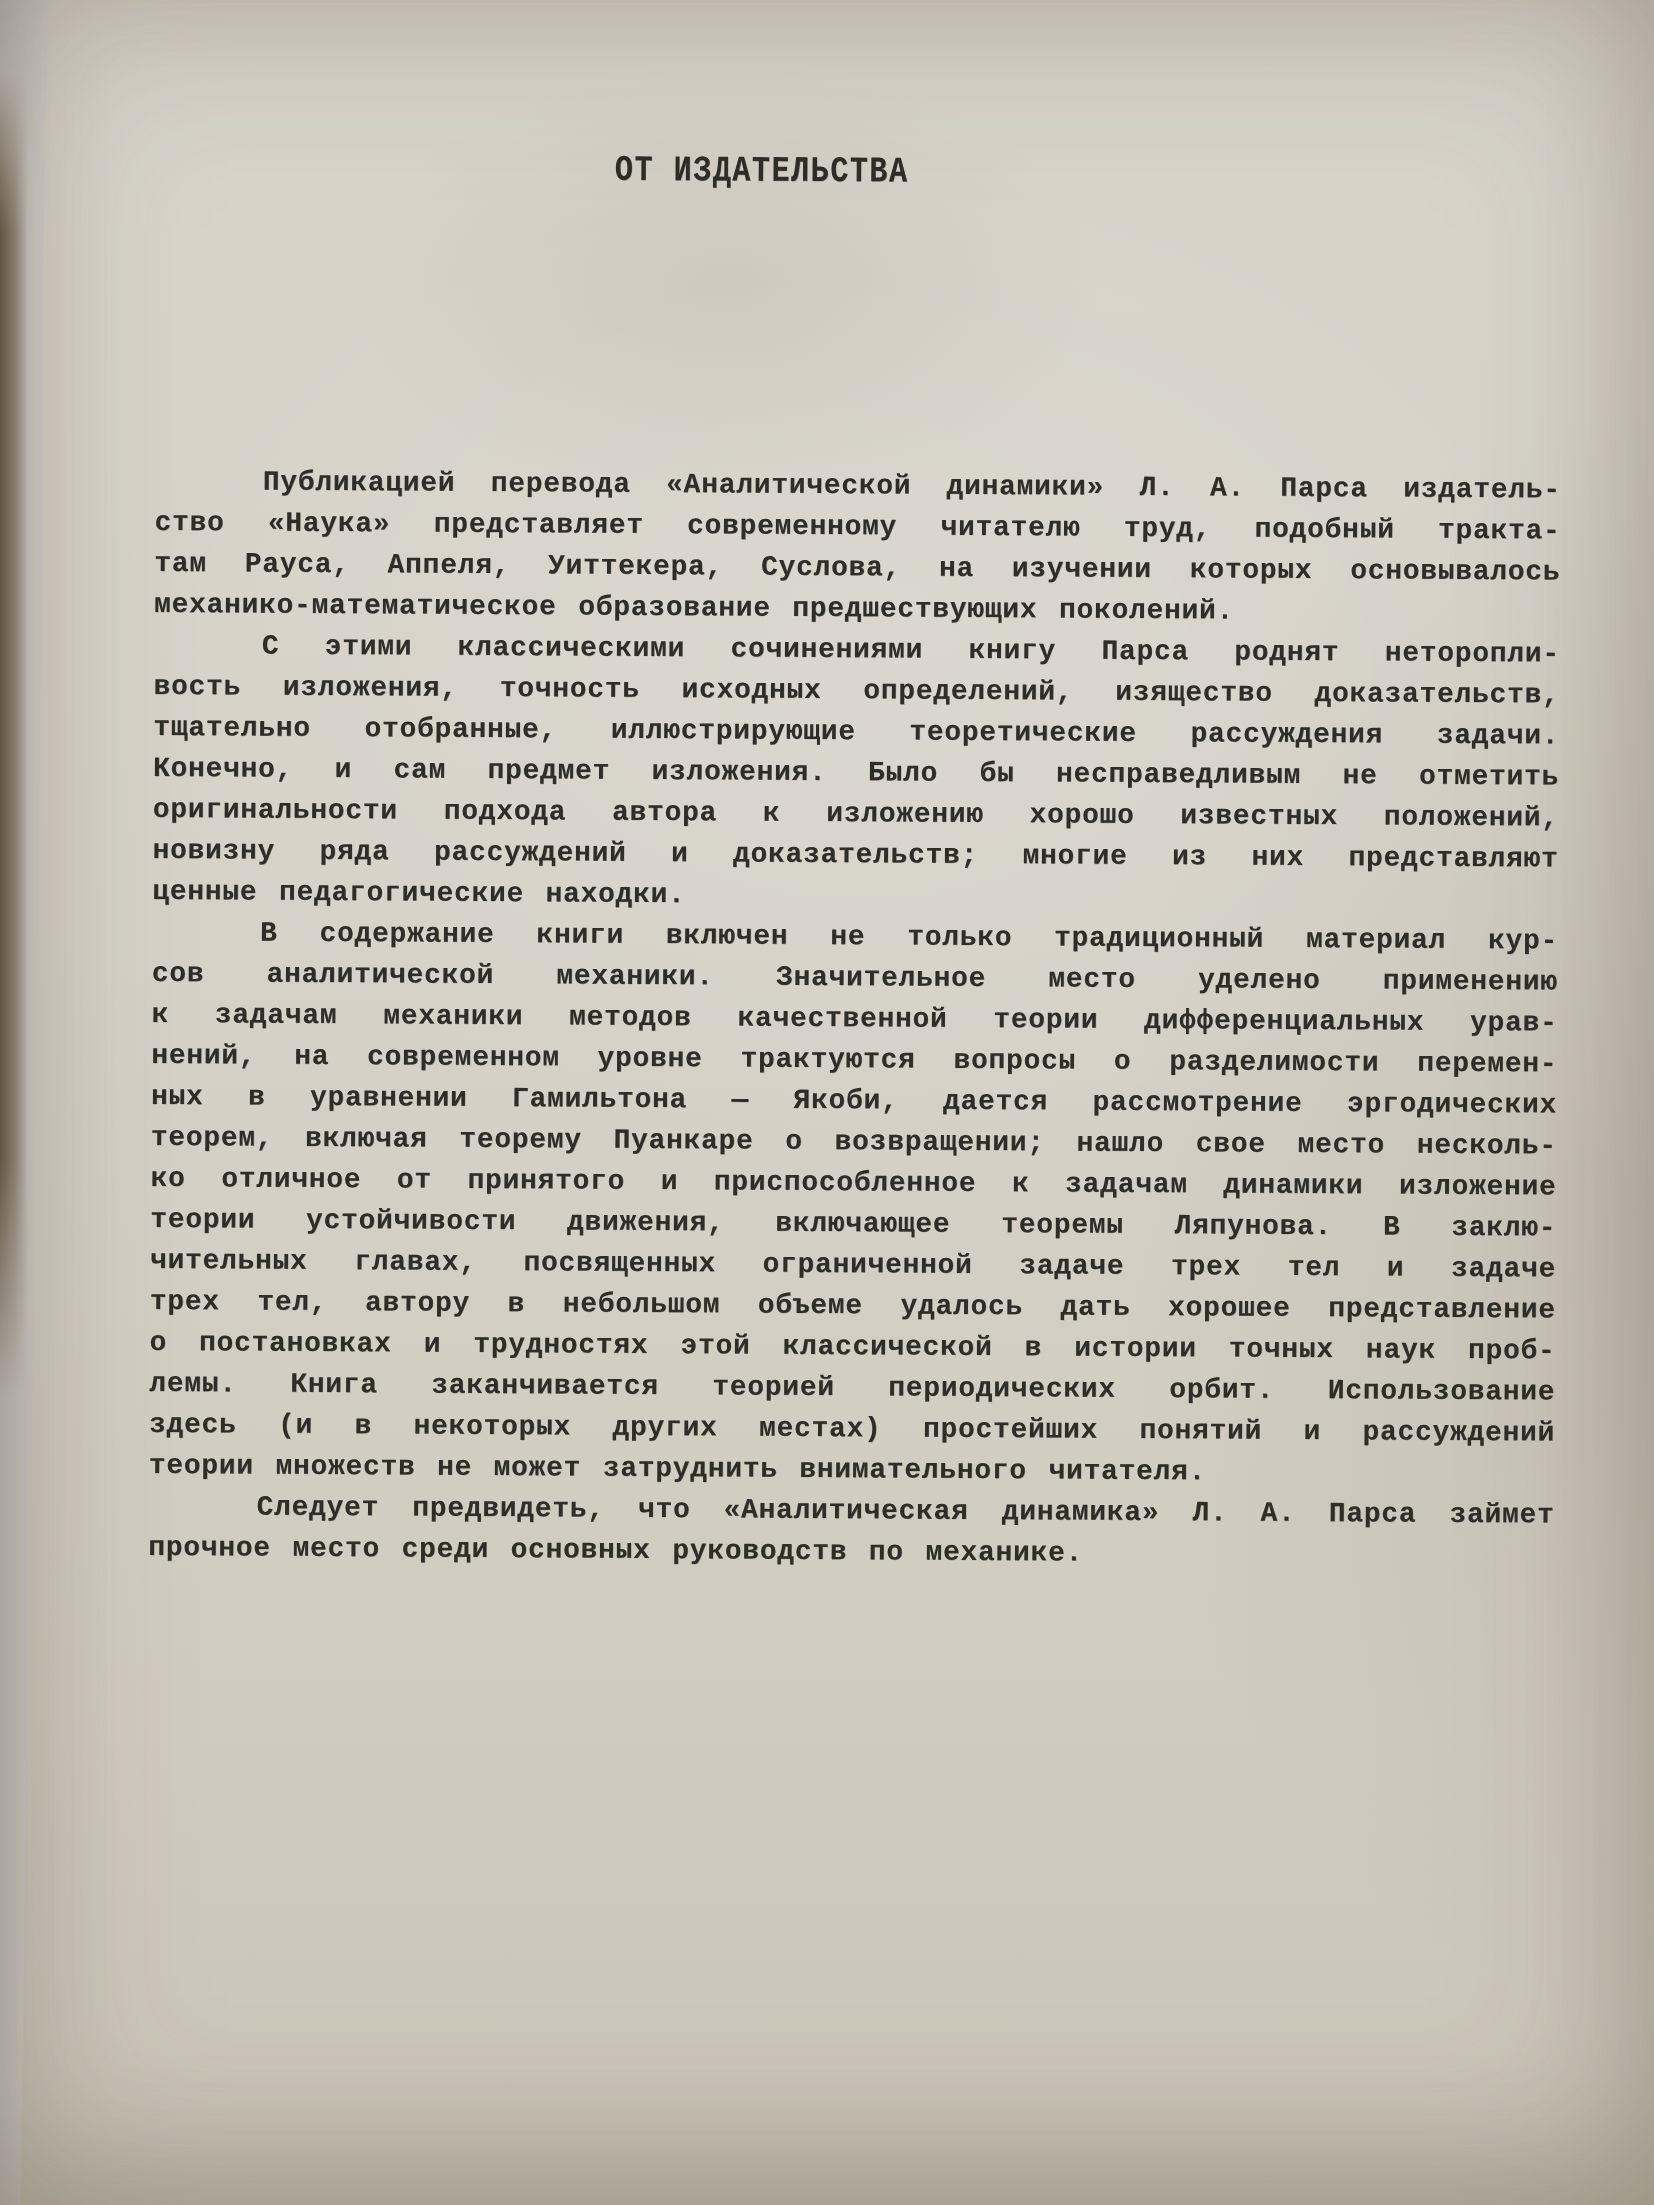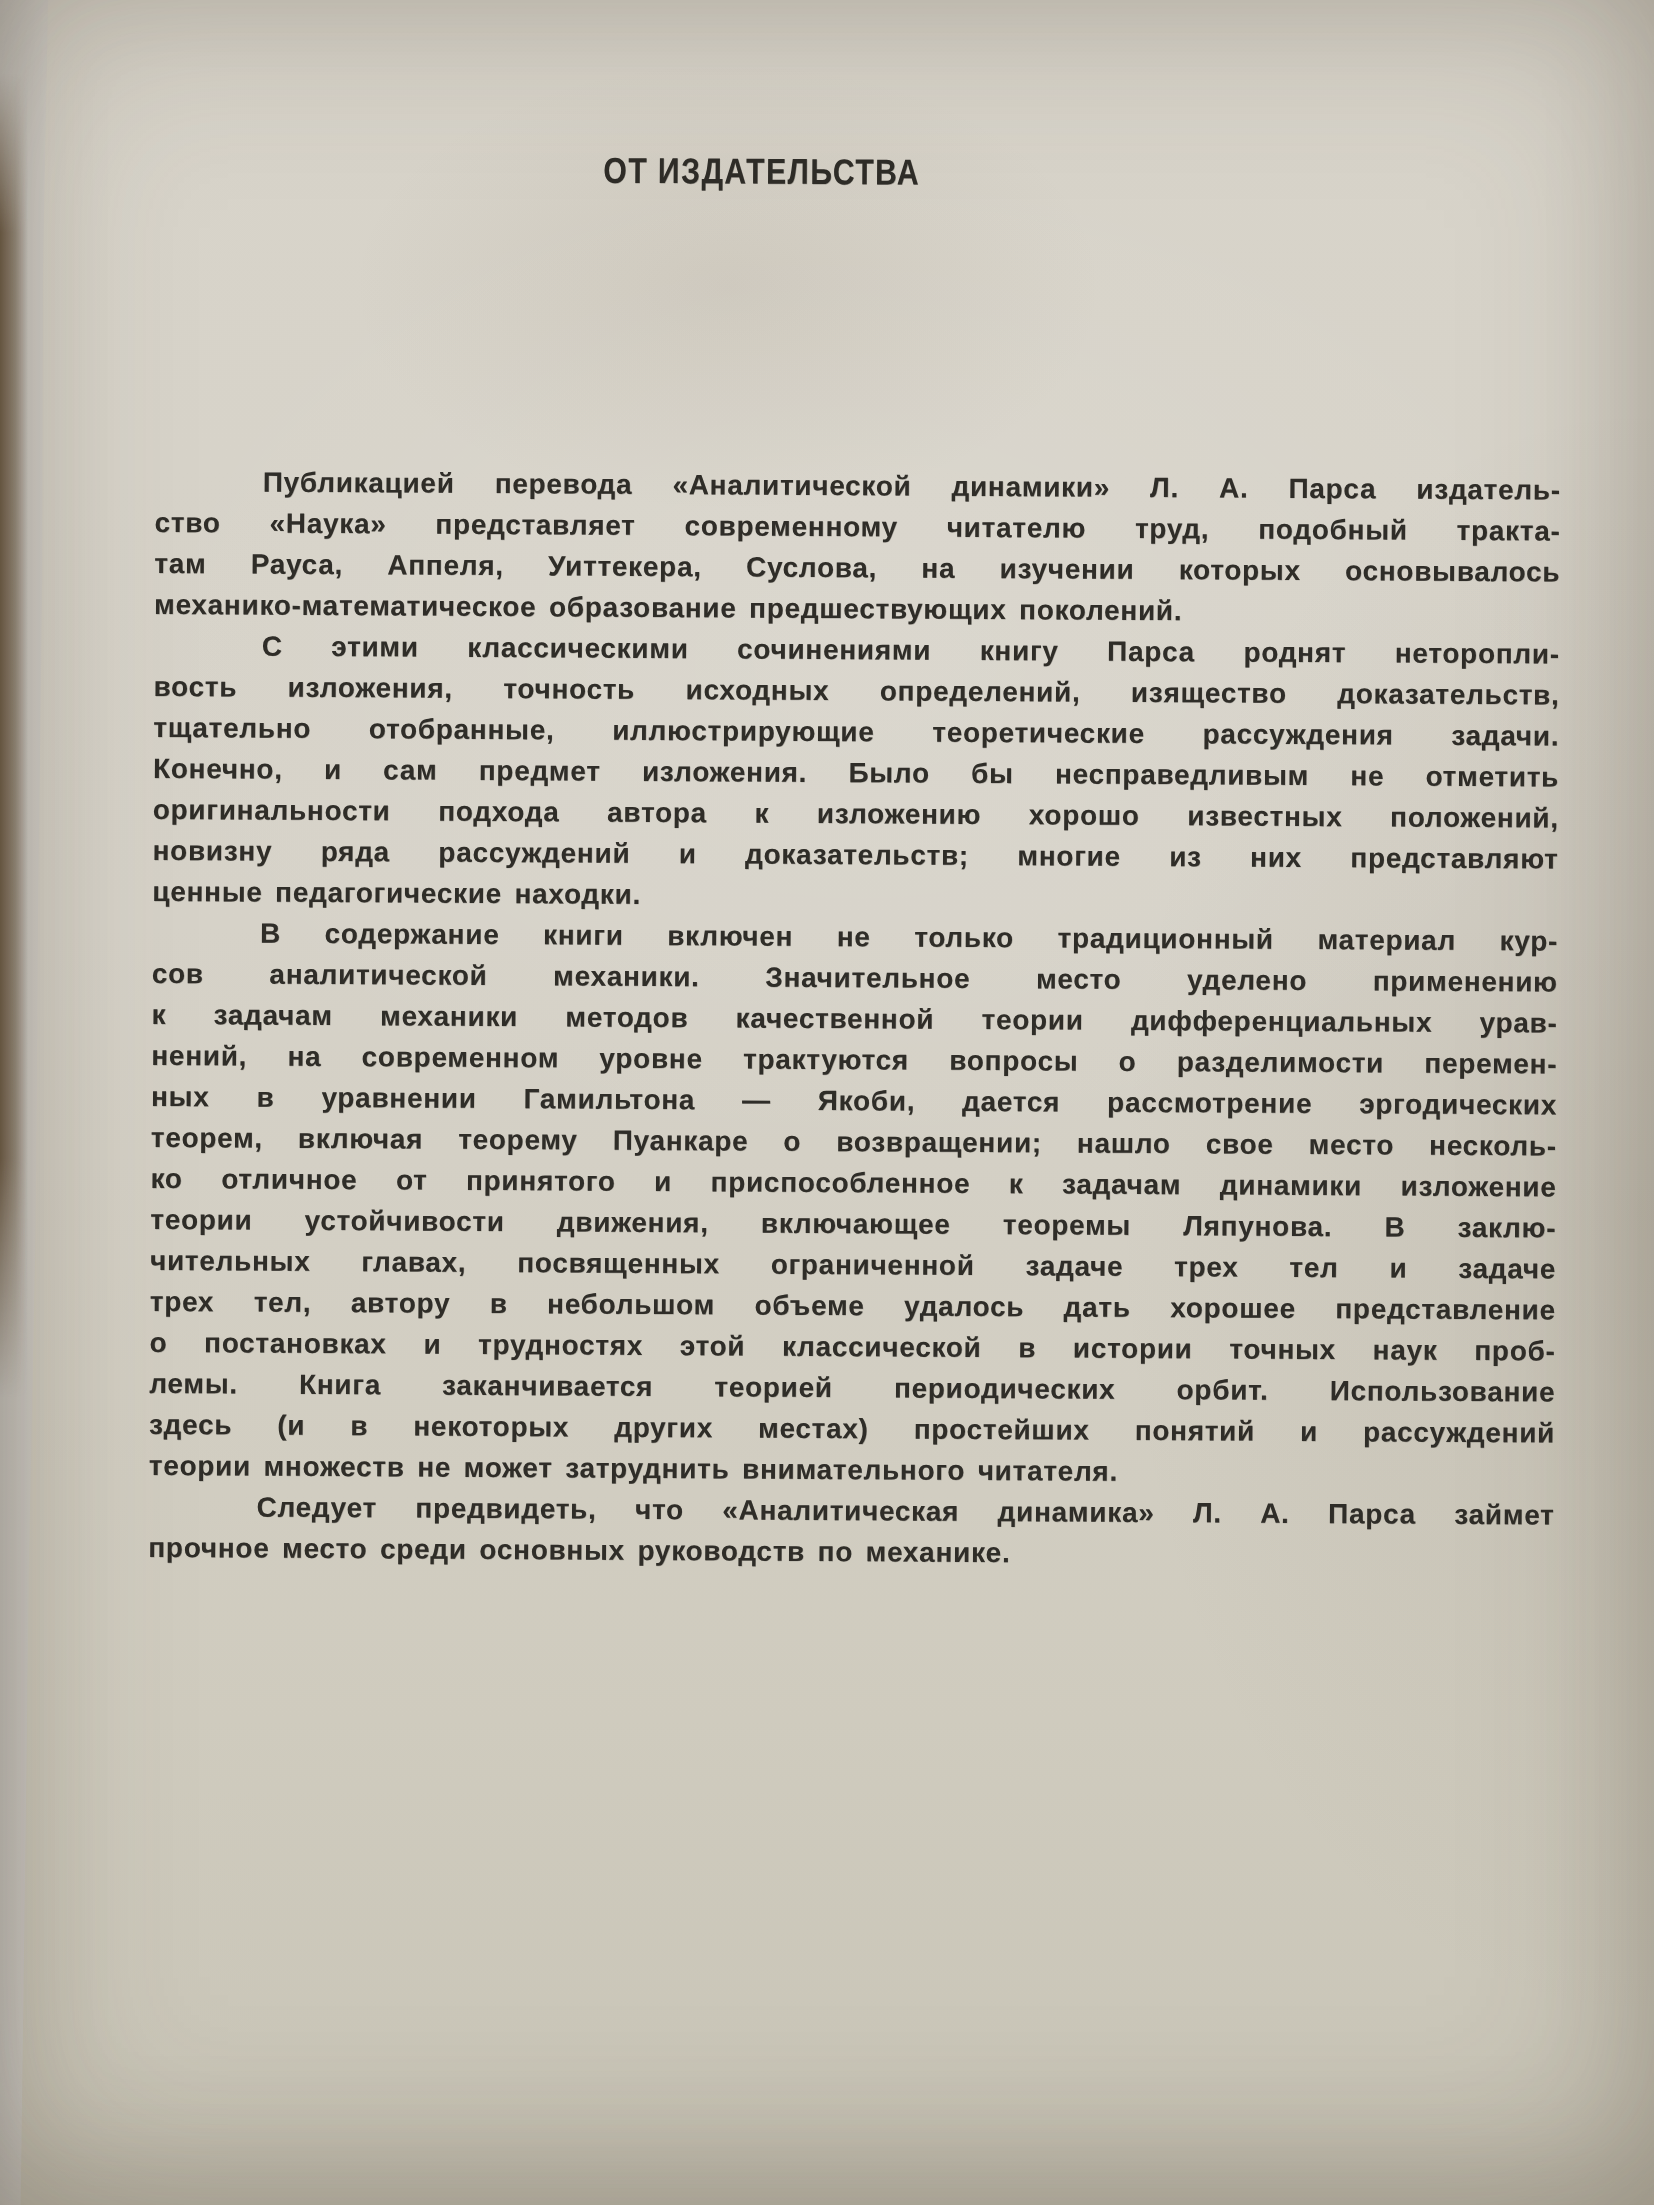--- a/index.html
+++ b/index.html
@@ -1,19 +1,19 @@
 <!DOCTYPE html>
 <html style="font-size:13.2px"><head>
 <meta charset="utf-8">
 <style>
   html,body { margin:0; padding:0; background:#1a1a1a; }
   #photo {
     position:relative; width:1654px; height:2205px; overflow:hidden;
     background: linear-gradient(to right, #cac7c0 0%, #d2cfc9 40%, #cfccc5 100%);
-    font-family:Liberation Sans, sans-serif;
+    font-family:Liberation Mono, monospace;
   }
   
   .under-page {
     position:absolute; left:0; top:0; width:74px; height:100%;
     background: linear-gradient(to right, #c6c3bd 0%, #d4d1cb 60%, #d8d5cf 100%);
   }
   
   .spine-shadow {
     position:absolute; left:0; top:74px; width:28px; height:1323px;
     background: linear-gradient(to right, #6e5c46 0%, rgba(110,92,70,0.55) 55%, rgba(110,92,70,0) 100%);

